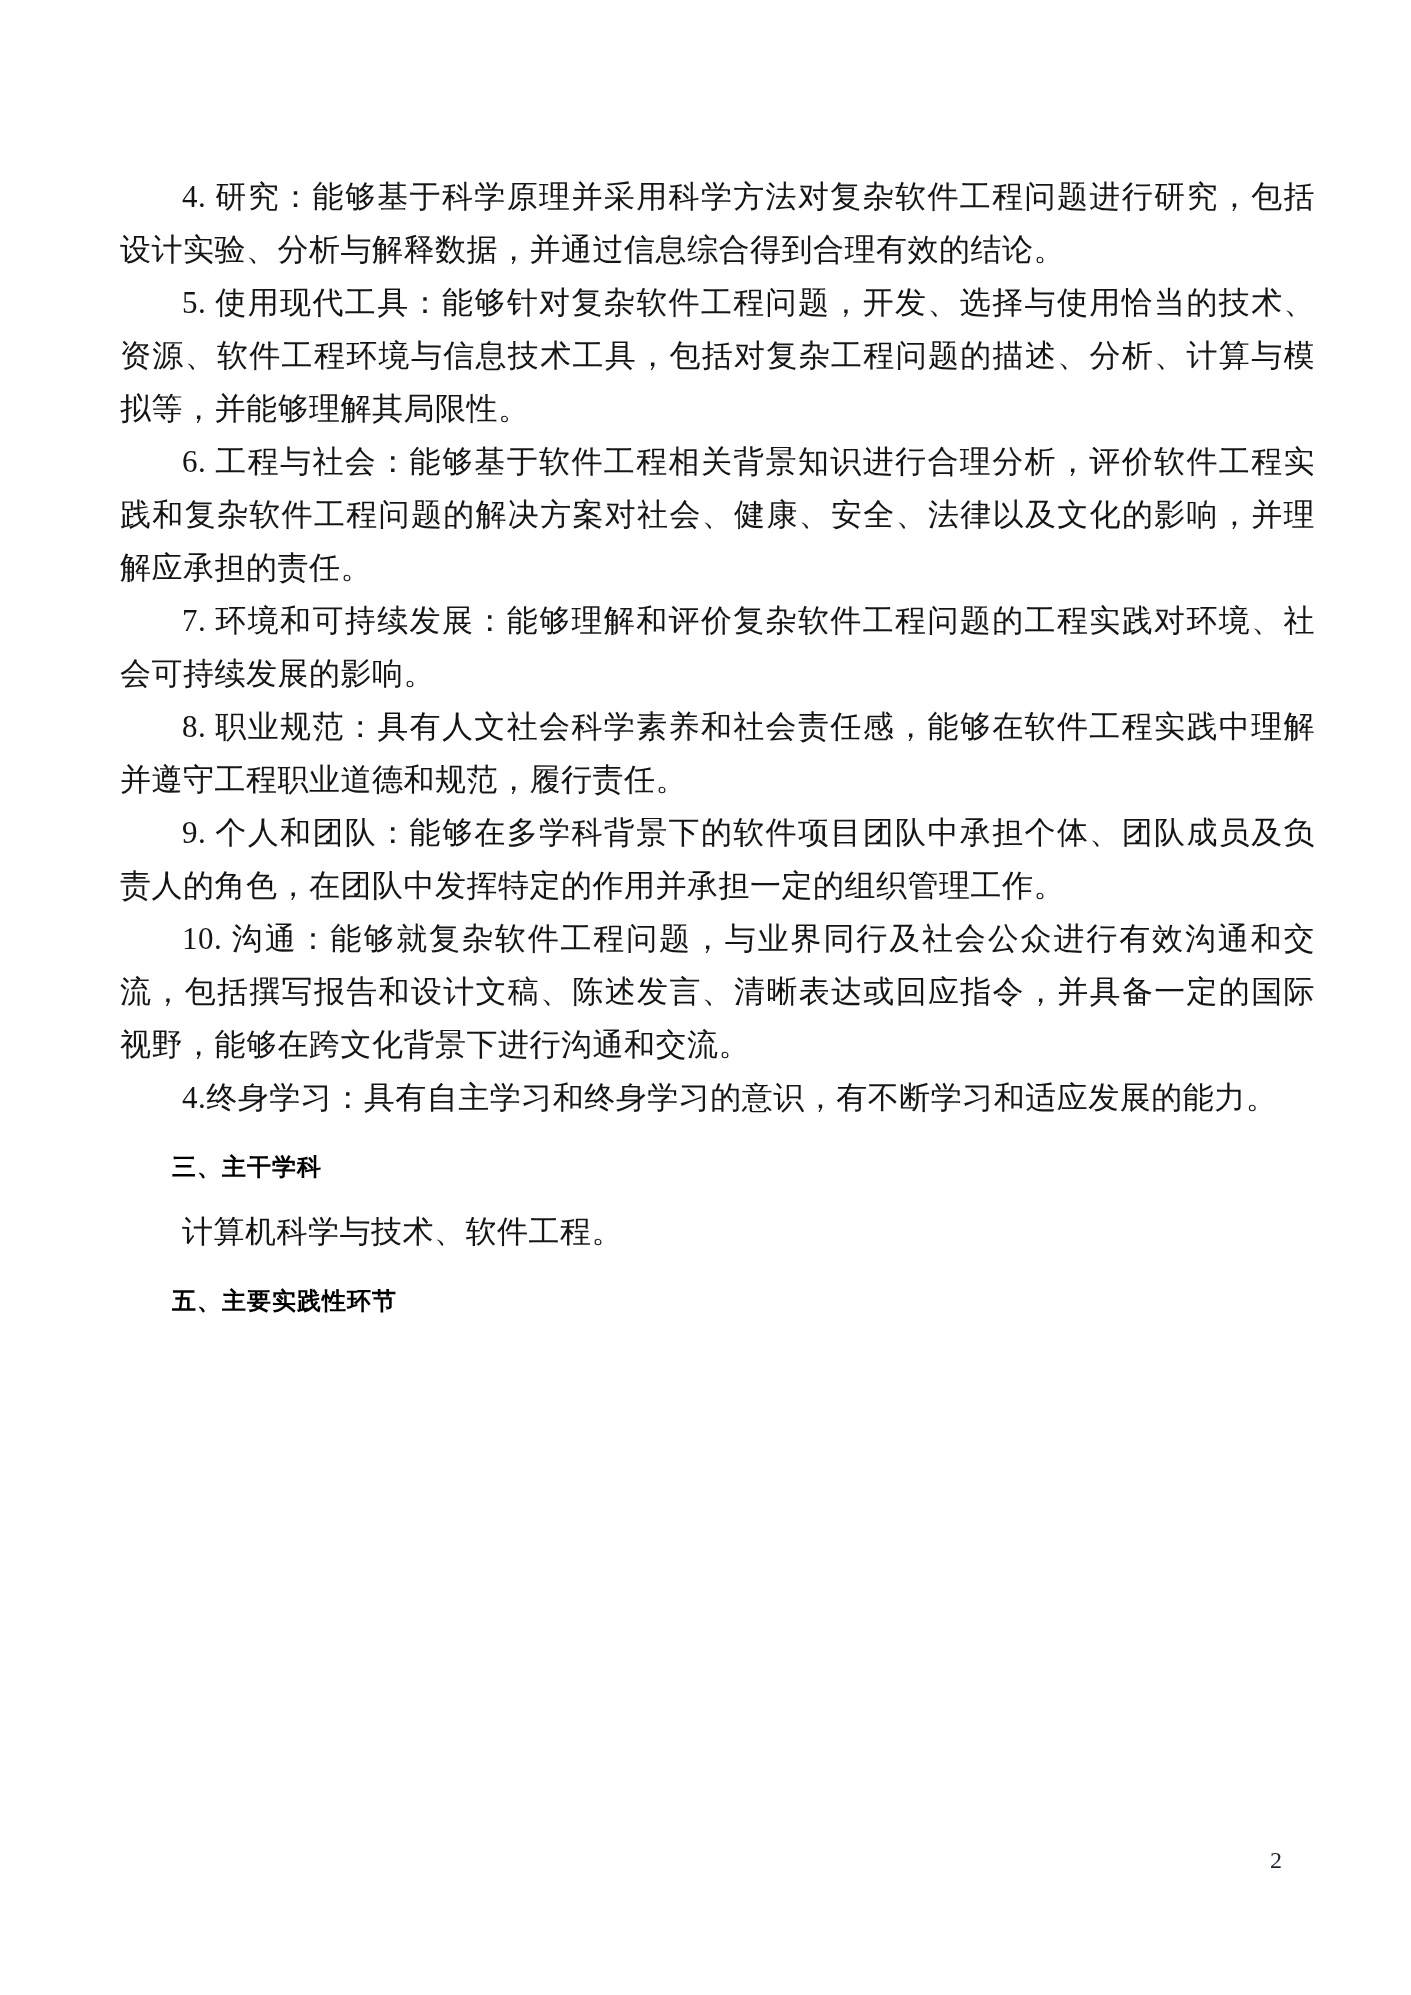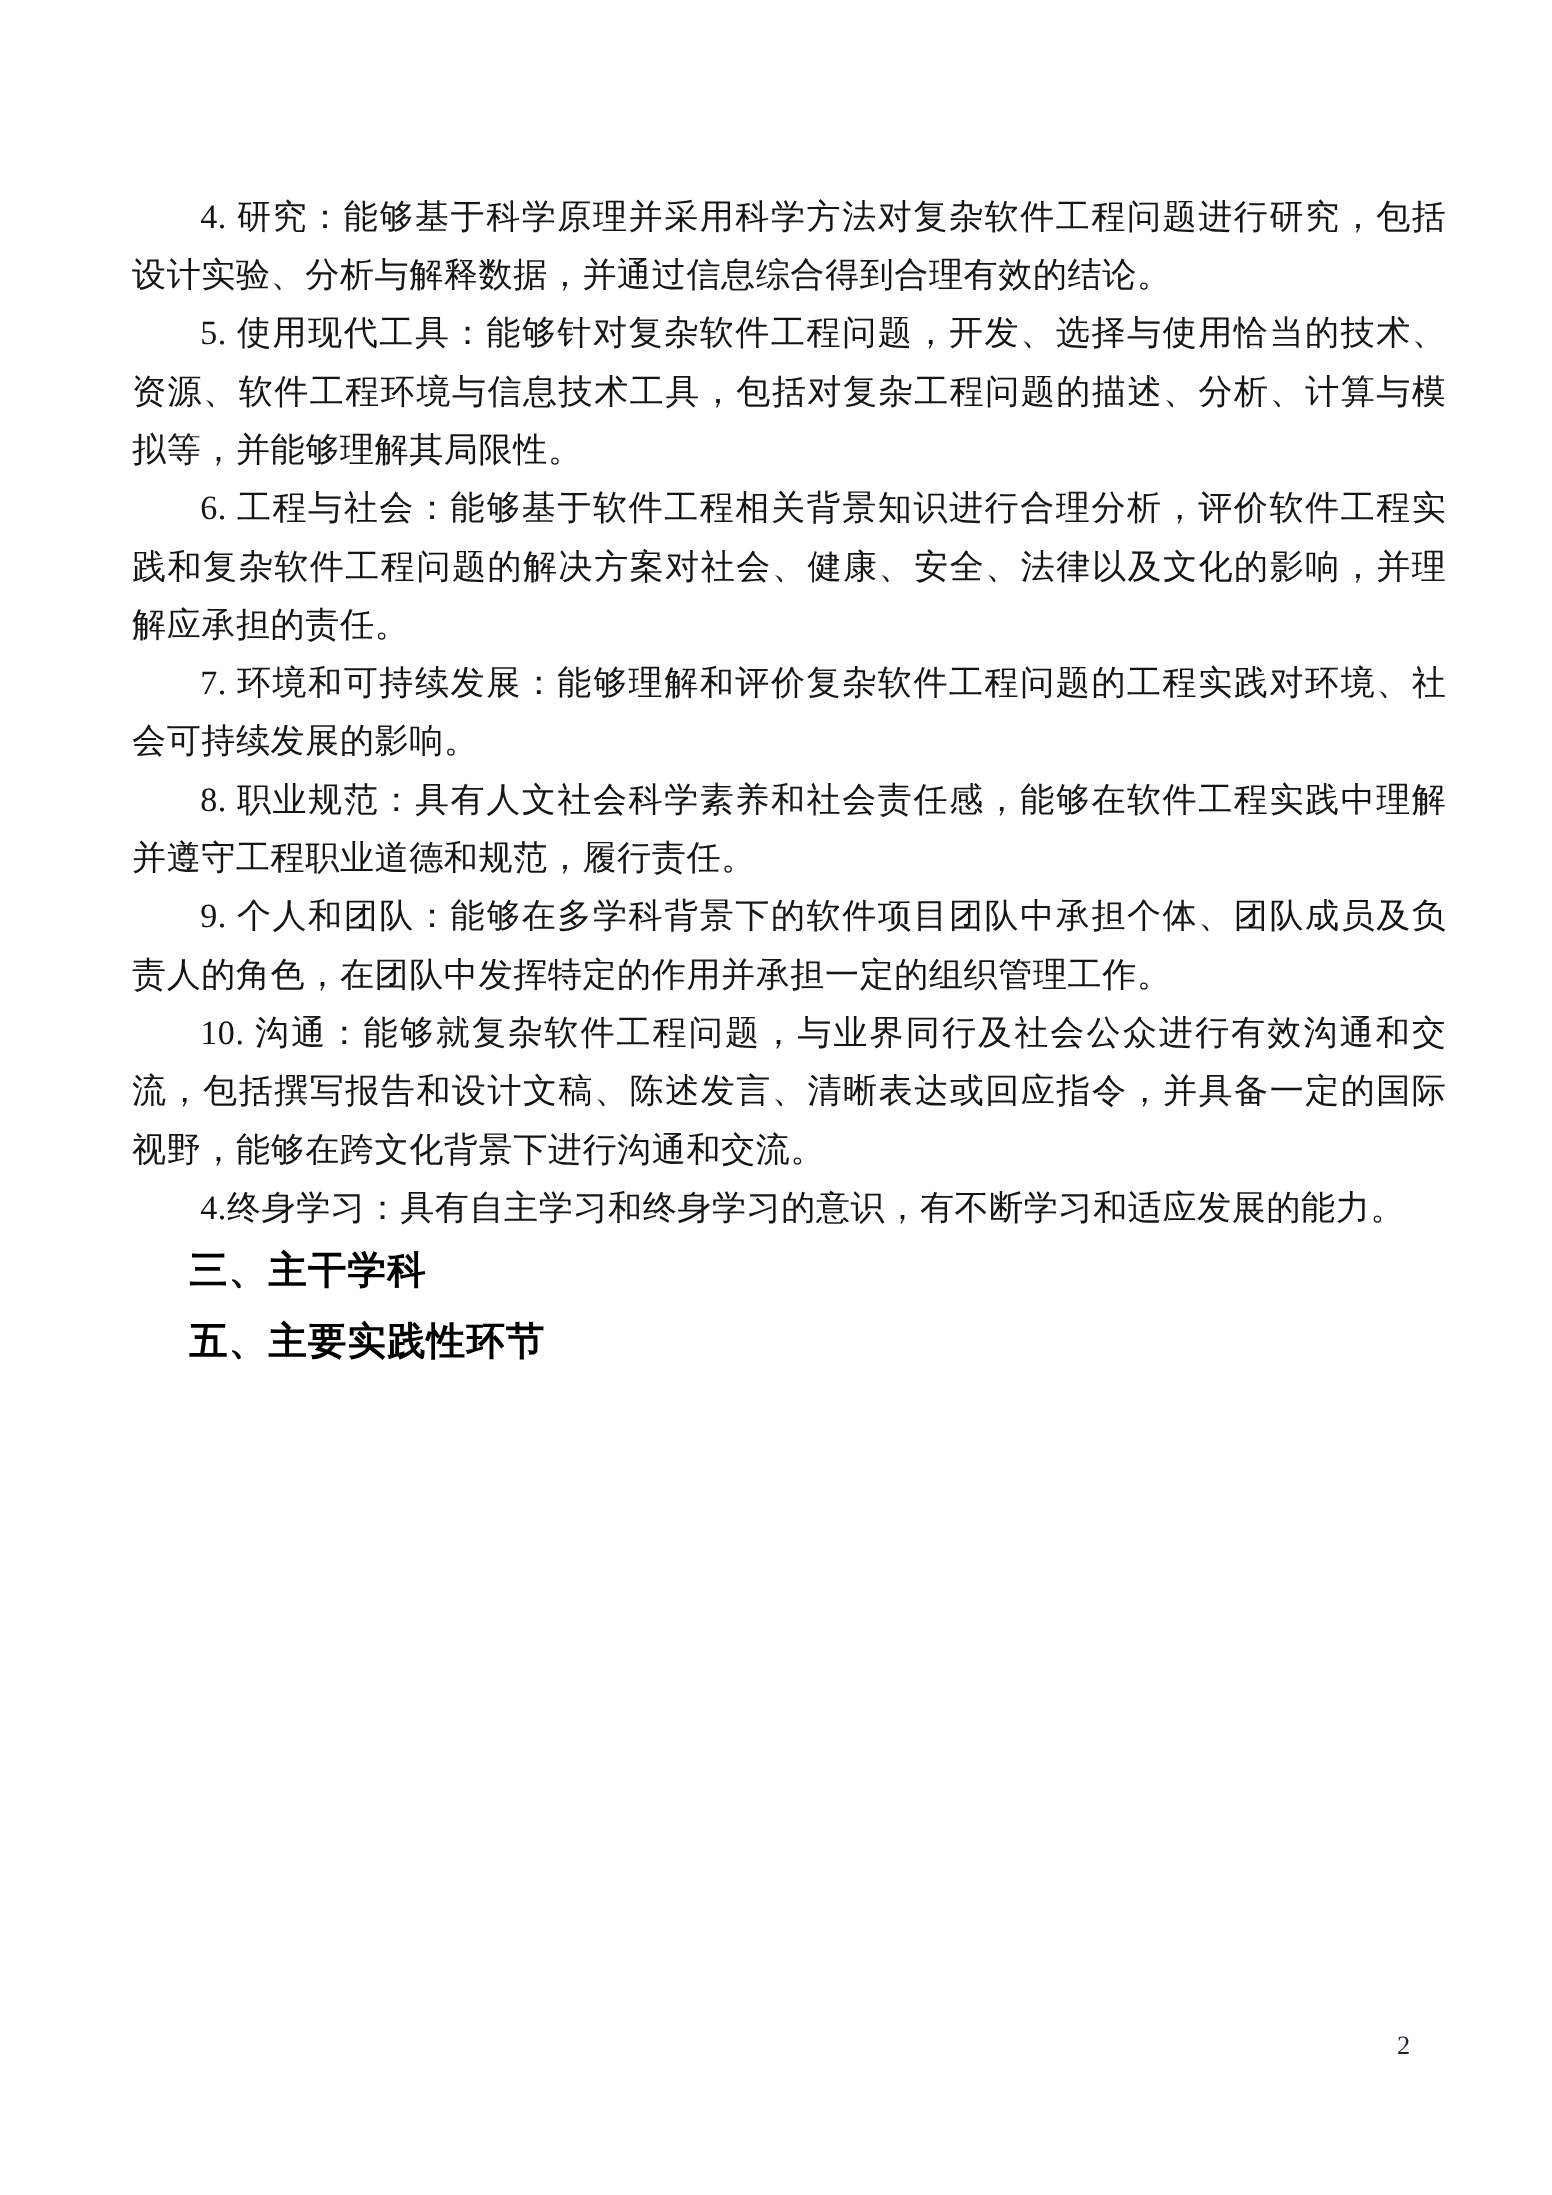--- a/index.html
+++ b/index.html
@@ -25,25 +25,25 @@
     font-family: "Liberation Serif", "DejaVu Serif", serif;
     font-size: 31px;
     line-height: 53px;
     color: #151515;
     text-align: justify;
     text-justify: inter-character;
     text-indent: 2em;
     letter-spacing: 0.5px;
   }
   .heading {
-    margin: 4px 0 12px 0;
+    margin: 16px 0 12px 0;
     padding-left: 52px;
     font-family: "Liberation Sans", "DejaVu Sans", sans-serif;
     font-weight: bold;
-    font-size: 35px;
+    font-size: 24px;
     line-height: 53px;
     color: #000000;
     letter-spacing: 1px;
   }
   .page-number {
     position: absolute;
     left: 1270px;
     top: 1845px;
     font-family: "Liberation Serif", "DejaVu Serif", serif;
     font-size: 24px;
@@ -59,19 +59,20 @@
     <p class="para">4. 研究：能够基于科学原理并采用科学方法对复杂软件工程问题进行研究，包括设计实验、分析与解释数据，并通过信息综合得到合理有效的结论。</p>
     <p class="para">5. 使用现代工具：能够针对复杂软件工程问题，开发、选择与使用恰当的技术、资源、软件工程环境与信息技术工具，包括对复杂工程问题的描述、分析、计算与模拟等，并能够理解其局限性。</p>
     <p class="para">6. 工程与社会：能够基于软件工程相关背景知识进行合理分析，评价软件工程实践和复杂软件工程问题的解决方案对社会、健康、安全、法律以及文化的影响，并理解应承担的责任。</p>
     <p class="para">7. 环境和可持续发展：能够理解和评价复杂软件工程问题的工程实践对环境、社会可持续发展的影响。</p>
     <p class="para">8. 职业规范：具有人文社会科学素养和社会责任感，能够在软件工程实践中理解并遵守工程职业道德和规范，履行责任。</p>
     <p class="para">9. 个人和团队：能够在多学科背景下的软件项目团队中承担个体、团队成员及负责人的角色，在团队中发挥特定的作用并承担一定的组织管理工作。</p>
     <p class="para">10. 沟通：能够就复杂软件工程问题，与业界同行及社会公众进行有效沟通和交流，包括撰写报告和设计文稿、陈述发言、清晰表达或回应指令，并具备一定的国际视野，能够在跨文化背景下进行沟通和交流。</p>
     <p class="para">4.终身学习：具有自主学习和终身学习的意识，有不断学习和适应发展的能力。</p>
 
     <h2 class="heading">三、主干学科</h2>
+    <p class="para">计算机科学与技术、软件工程。</p>
 
 
     <h2 class="heading">五、主要实践性环节</h2>
   </div>
 
   <div class="page-number">2</div>
 </div>
 
 </body></html>

